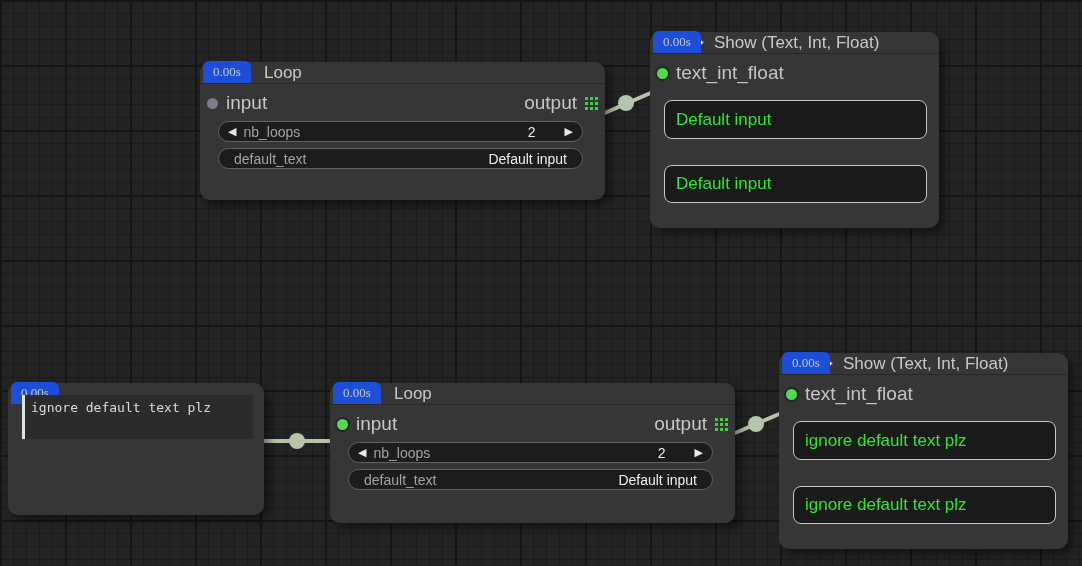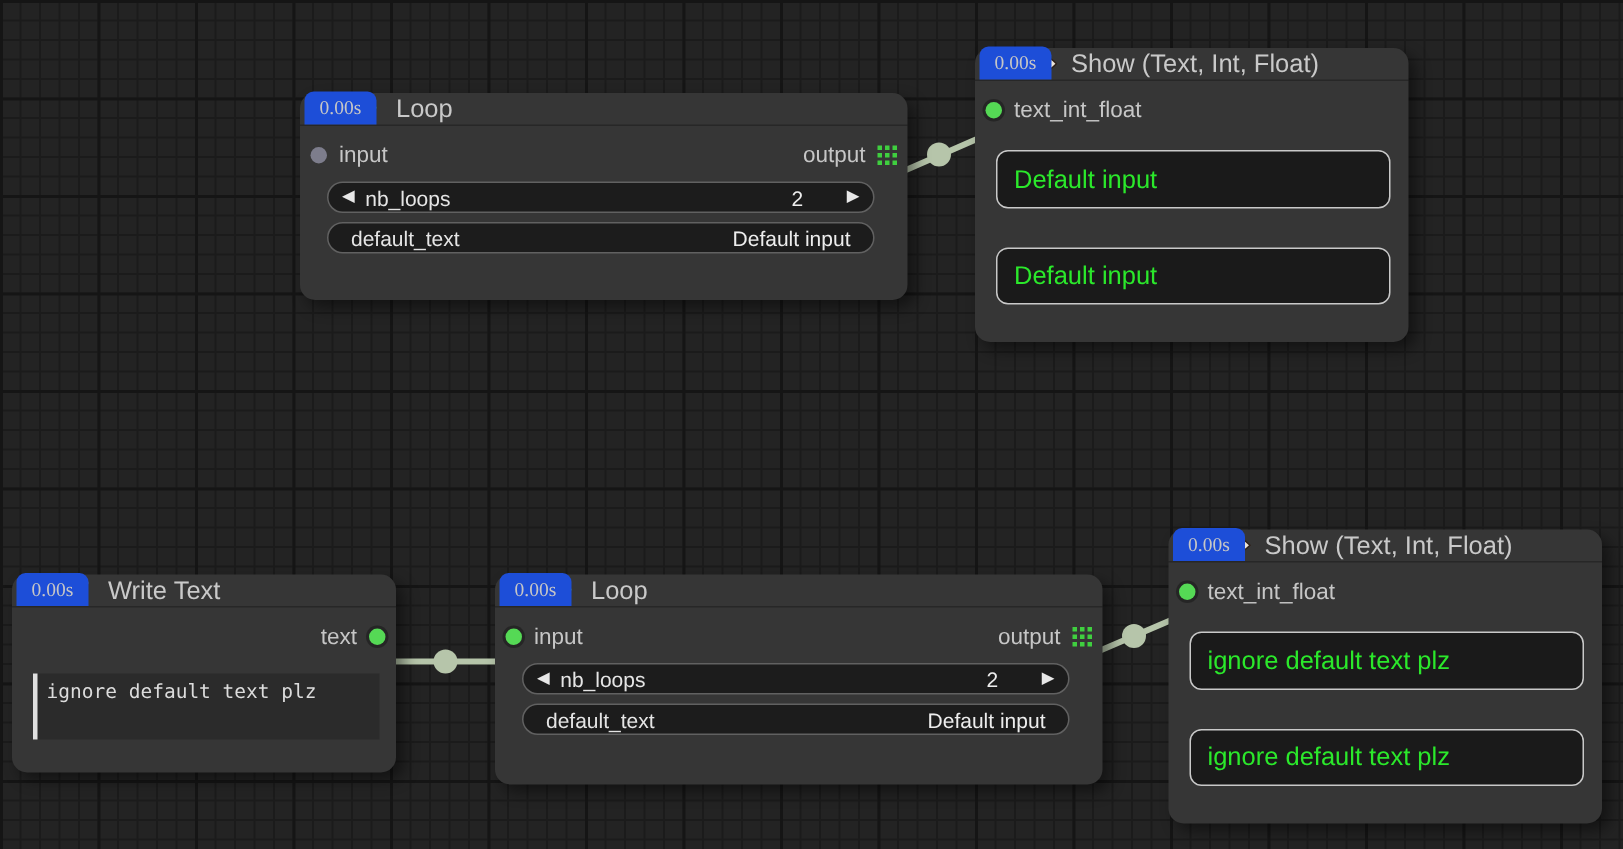--- a/index.html
+++ b/index.html
@@ -37,39 +37,39 @@
     font-size:17px;color:#c9c9c9;
     border-bottom:1px solid rgba(0,0,0,.28);
     box-sizing:border-box;
   }
   .collapse-dot{width:13px;height:13px;border-radius:50%;background:#616161;flex:none;}
   .title-icon{width:22px;height:20px;display:flex;align-items:center;justify-content:center;flex:none;}
   .recycle{color:#4db84d;font-size:19px;line-height:1;}
   .slots{
     display:flex;justify-content:space-between;align-items:center;
     margin-top:6px;height:26px;padding:0 7px;
-    font-size:15px;color:#c6c6c6;
+    font-size:19px;color:#c6c6c6;
   }
   .slots.right-only{justify-content:flex-end;}
   .slot{display:flex;align-items:center;gap:8px;}
   .port{width:11px;height:11px;border-radius:50%;flex:none;}
   .port.green{background:#55d955;box-shadow:0 0 0 2px rgba(18,18,18,.45);}
   .port.gray{background:#7d7d8c;}
   .grid-icon{display:grid;grid-template-columns:repeat(3,3px);grid-auto-rows:3px;gap:2px;flex:none;}
   .grid-icon i{background:#3fcf3f;}
   .widget{
     height:21px;box-sizing:border-box;
     margin:0 22px 0 18px;
     background:#1c1c1c;border:1px solid #616161;border-radius:11px;
     display:flex;align-items:center;
     font-size:14px;
   }
   .widget.number{margin-top:5px;padding:0 9px;gap:7px;}
   .widget.textval{margin-top:6px;padding:0 15px;}
-  .w-label{color:#e5e5e5;}
+  .w-label{color:#a3a3a3;}
   .w-value{color:#ededed;margin-left:auto;}
   .widget.number .w-value{margin-right:22px;}
   .arrow{color:#e8e8e8;font-size:11px;line-height:1;}
   .widget.number .arrow.right{margin-right:0;}
   .show-box{
     height:39px;box-sizing:border-box;
     margin:14px 12px 0 14px;
     background:#1a1a1a;border:1px solid #c9c9c9;border-radius:8px;
     display:flex;align-items:center;padding:0 11px;
     color:#2be82b;font-size:17px;
@@ -163,39 +163,20 @@
     <div class="show-box">
       <span>Default input</span>
     </div>
     <div class="show-box second">
       <span>Default input</span>
     </div>
   </div>
 
   <div class="node" style="left:8px;top:383px;width:256px;height:132px">
     <div class="badge">0.00s</div>
-    <div class="titlebar">
-      <span class="collapse-dot"></span>
-      <span class="title-icon">
-        <svg viewBox="0 0 24 24" width="20" height="20">
-          <rect x="11.5" y="1.5" width="6.5" height="10" rx="1.5" transform="rotate(45 14.5 7)" fill="#454545" stroke="#5c5c5c" stroke-width="0.6"></rect>
-          <rect x="10.5" y="9" width="7" height="2.6" transform="rotate(45 14 10.3)" fill="#d9a43a"></rect>
-          <path d="M4 20 L8.5 8.5 L15.5 15.5 Z" fill="#aad2e4" stroke="#6d9db4" stroke-width="0.7"></path>
-          <circle cx="10.5" cy="12.5" r="1.1" fill="#40718a"></circle>
-          <path d="M4 20 L10.5 13.5" stroke="#40718a" stroke-width="0.8"></path>
-        </svg>
-      </span>
-      <span>Write Text</span>
-    </div>
-    <div class="slots right-only">
-      <div class="slot">
-        <span>text</span>
-        <span class="port green"></span>
-      </div>
-    </div>
     <div class="ta-wrap">
       <textarea spellcheck="false" style="">ignore default text plz</textarea>
       <span class="caret-bar"></span>
     </div>
   </div>
 
   <div class="node" style="left:330px;top:383px;width:405px;height:140px">
     <div class="badge">0.00s</div>
     <div class="titlebar">
       <span class="collapse-dot"></span>

